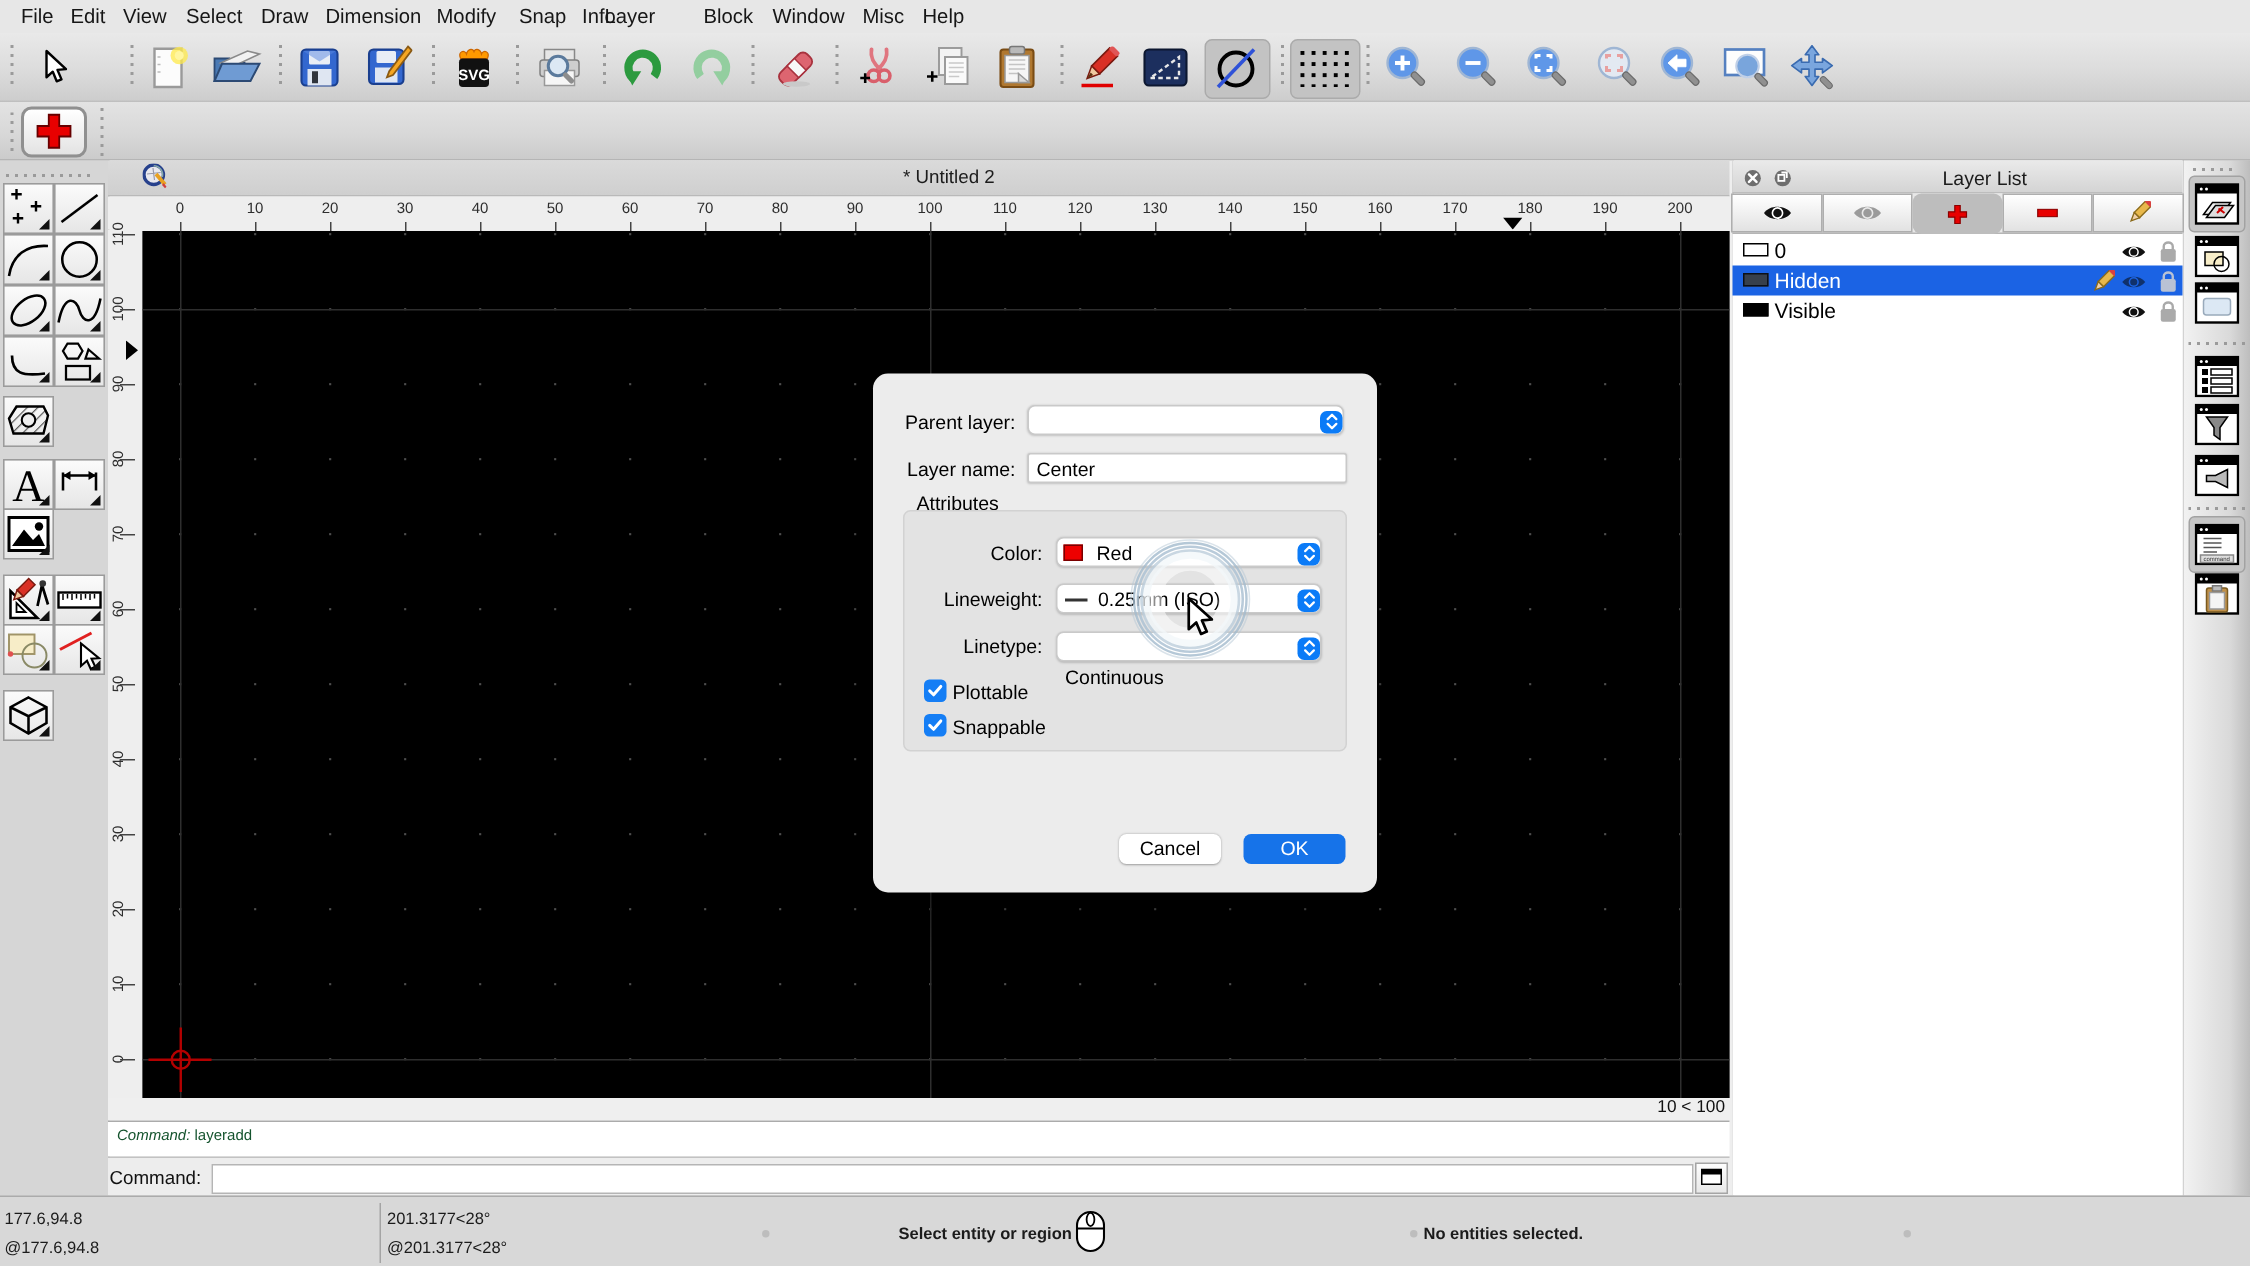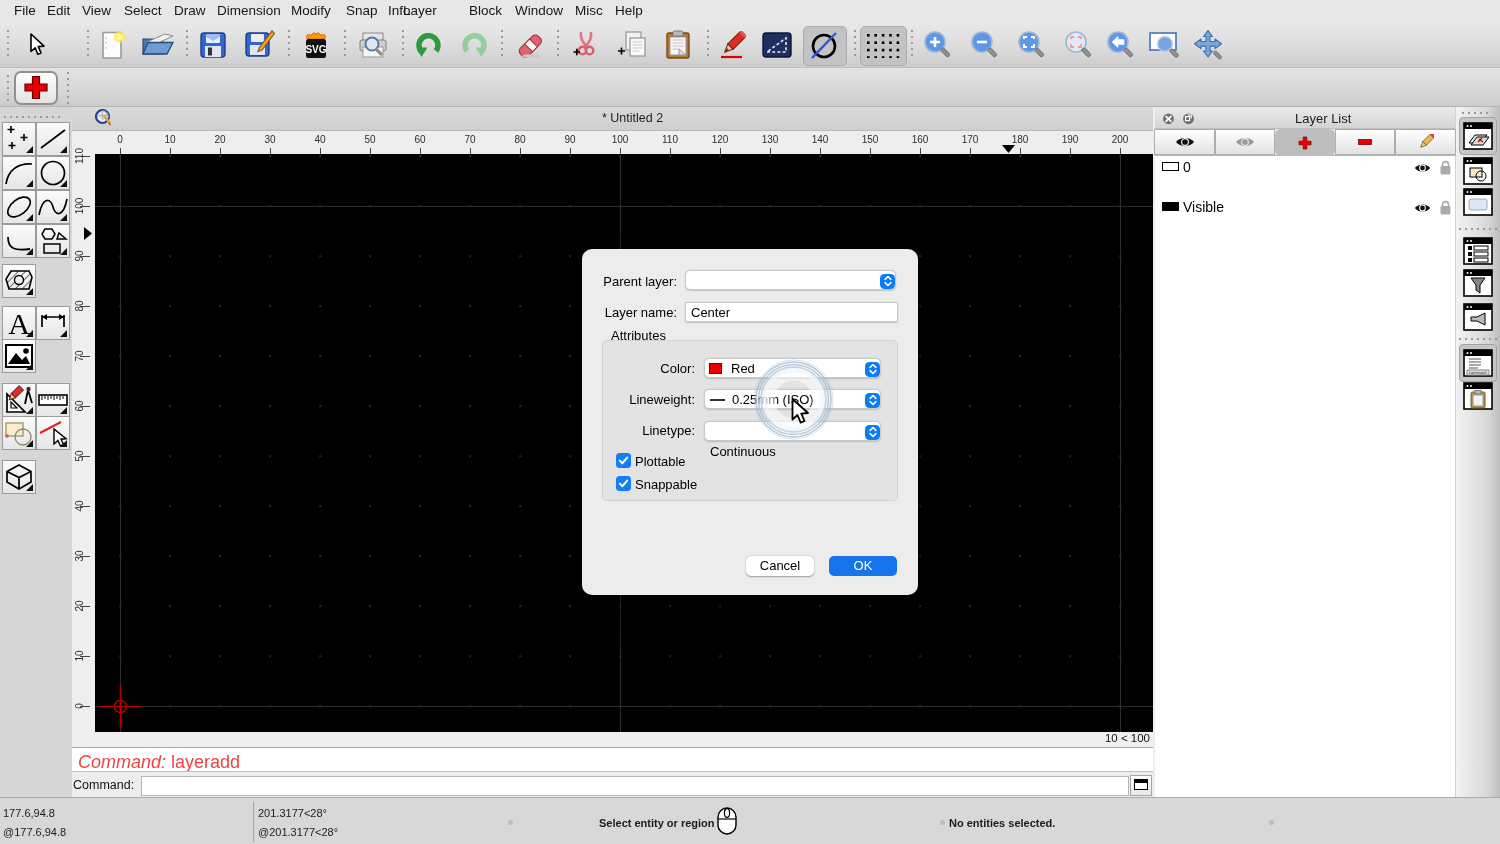--- a/index.html
+++ b/index.html
@@ -37,21 +37,21 @@
   background:linear-gradient(180deg,#dadada,#cfcfcf); border-bottom:1px solid #b9b9b9; }
 #mdititle .t { position:absolute; left:530px; top:4px; font-size:12.5px; color:#1c1c1c; }
 #hruler { position:absolute; left:72px; top:131px; width:1081px; height:22px; background:#eeeeee; }
 #hruler b { position:absolute; top:2.5px; width:40px; margin-left:-20px; text-align:center; font-weight:normal; font-size:10px; color:#2e2e2e; }
 #hruler i { position:absolute; top:17px; width:1px; height:7px; background:#444; }
 #vruler { position:absolute; left:72px; top:153px; width:23px; height:579px; background:#eeeeee; }
 #vruler b { position:absolute; left:-13px; width:40px; height:10px; line-height:10px; text-align:center; font-weight:normal; font-size:10px; color:#2e2e2e; transform:rotate(-90deg); }
 #vruler i { position:absolute; left:8px; width:10px; height:1px; background:#444; }
 #canvas { position:absolute; left:95px; top:154px; width:1058px; height:578px; background:#000; }
 #gridscale { position:absolute; left:72px; top:732px; width:1081px; height:15px; background:#efefef; font-size:11.5px; color:#111; text-align:right; padding-right:3px; }
-#cmdhist { position:absolute; left:72px; top:747px; width:1081px; height:24px; background:#ffffff; border-top:1px solid #ababab; font-size:18px; padding:4px 0 0 6px; color:#ef4444; }
+#cmdhist { position:absolute; left:72px; top:747px; width:1081px; height:24px; background:#ffffff; border-top:1px solid #ababab; font-size:10px; padding:4px 0 0 6px; color:#14532d; }
 #cmdrow { position:absolute; left:72px; top:771px; width:1081px; height:26px; background:#ededed; border-top:1px solid #c2c2c2; }
 #cmdrow .lbl { position:absolute; left:1px; top:6px; font-size:12.5px; color:#111; }
 #cmdinput { position:absolute; left:69px; top:4px; width:988px; height:20px; background:#fff; border:1px solid #b5b5b5; }
 #cmdbtn { position:absolute; left:1058px; top:3px; width:22px; height:21px; background:linear-gradient(180deg,#fdfdfd,#e8e8e8); border:1px solid #a5a5a5; }
 
 
 #dock { position:absolute; left:1155px; top:107px; width:300px; height:690px; background:#ffffff; border-left:1px solid #a8a8a8; }
 #dockhead { position:absolute; left:0; top:0; width:300px; height:22px; background:linear-gradient(180deg,#eaeaea,#d4d4d4); border-bottom:1px solid #bdbdbd; }
 #docktb { position:absolute; left:0; top:22px; width:300px; height:27px; background:#e8e8e8; border-bottom:1px solid #b5b5b5; }
 .dbtn { position:absolute; top:0px; height:26px; background:linear-gradient(180deg,#ffffff,#e2e2e2); border:1px solid #aeaeae; }
@@ -581,20 +581,39 @@
           <span class="nm">0</span>
           <div style="position:absolute; left:259px; top:4px;"><svg width="17" height="12" viewBox="0 0 20 14">
               <path d="M1 7 C5 1.5 15 1.5 19 7 C15 12.5 5 12.5 1 7 Z" fill="#111"></path>
               <circle cx="10" cy="7" r="3.4" fill="#111" stroke="#fff" stroke-width="1.2"></circle>
             </svg></div>
           <div style="position:absolute; left:285px; top:3px;"><svg width="11" height="15" viewBox="0 0 11 15">
               <path d="M2.5 6 V4.2 C2.5 0.8 8.5 0.8 8.5 4.2 V6" fill="none" stroke="#aaaaaa" stroke-width="1.6"></path>
               <rect x="0.5" y="6" width="10" height="8.5" rx="1.5" fill="#aaaaaa"></rect>
             </svg></div>
         </div>
+        <div class="lrow" style="top:21px; background:#1b63e4; color:#fff;">
+          <div class="sw" style="background:#37404d; border-color:#0c1018;"></div>
+          <span class="nm">Hidden</span>
+          <div style="position:absolute; left:239px; top:3px;"><svg width="16" height="16" viewBox="0 0 16 16">
+              <g transform="rotate(45 8 8)">
+                <rect x="5.5" y="-1" width="5" height="11" fill="#e8b84b" stroke="#8a6a1a" stroke-width="0.9"></rect>
+                <rect x="5.5" y="-3" width="5" height="3" fill="#d94040"></rect>
+                <path d="M5.5 10 L8 15.5 L10.5 10 Z" fill="#f0d0a8" stroke="#8a6a1a" stroke-width="0.9"></path>
+              </g>
+            </svg></div>
+          <div style="position:absolute; left:259px; top:4px;"><svg width="17" height="12" viewBox="0 0 20 14">
+              <path d="M1 7 C5 1.5 15 1.5 19 7 C15 12.5 5 12.5 1 7 Z" fill="#10316b"></path>
+              <circle cx="10" cy="7" r="3.4" fill="#10316b" stroke="#1b63e4" stroke-width="1.2"></circle>
+            </svg></div>
+          <div style="position:absolute; left:285px; top:3px;"><svg width="11" height="15" viewBox="0 0 11 15">
+              <path d="M2.5 6 V4.2 C2.5 0.8 8.5 0.8 8.5 4.2 V6" fill="none" stroke="#b9c2d4" stroke-width="1.6"></path>
+              <rect x="0.5" y="6" width="10" height="8.5" rx="1.5" fill="#b9c2d4"></rect>
+            </svg></div>
+        </div>
         <div class="lrow" style="top:41px;text-align:right;">
           <div class="sw" style="background:#000;"></div>
           <span class="nm">Visible</span>
           <div style="position:absolute; left:259px; top:4px;"><svg width="17" height="12" viewBox="0 0 20 14">
               <path d="M1 7 C5 1.5 15 1.5 19 7 C15 12.5 5 12.5 1 7 Z" fill="#111"></path>
               <circle cx="10" cy="7" r="3.4" fill="#111" stroke="#fff" stroke-width="1.2"></circle>
             </svg></div>
           <div style="position:absolute; left:285px; top:3px;"><svg width="11" height="15" viewBox="0 0 11 15">
               <path d="M2.5 6 V4.2 C2.5 0.8 8.5 0.8 8.5 4.2 V6" fill="none" stroke="#aaaaaa" stroke-width="1.6"></path>
               <rect x="0.5" y="6" width="10" height="8.5" rx="1.5" fill="#aaaaaa"></rect>

